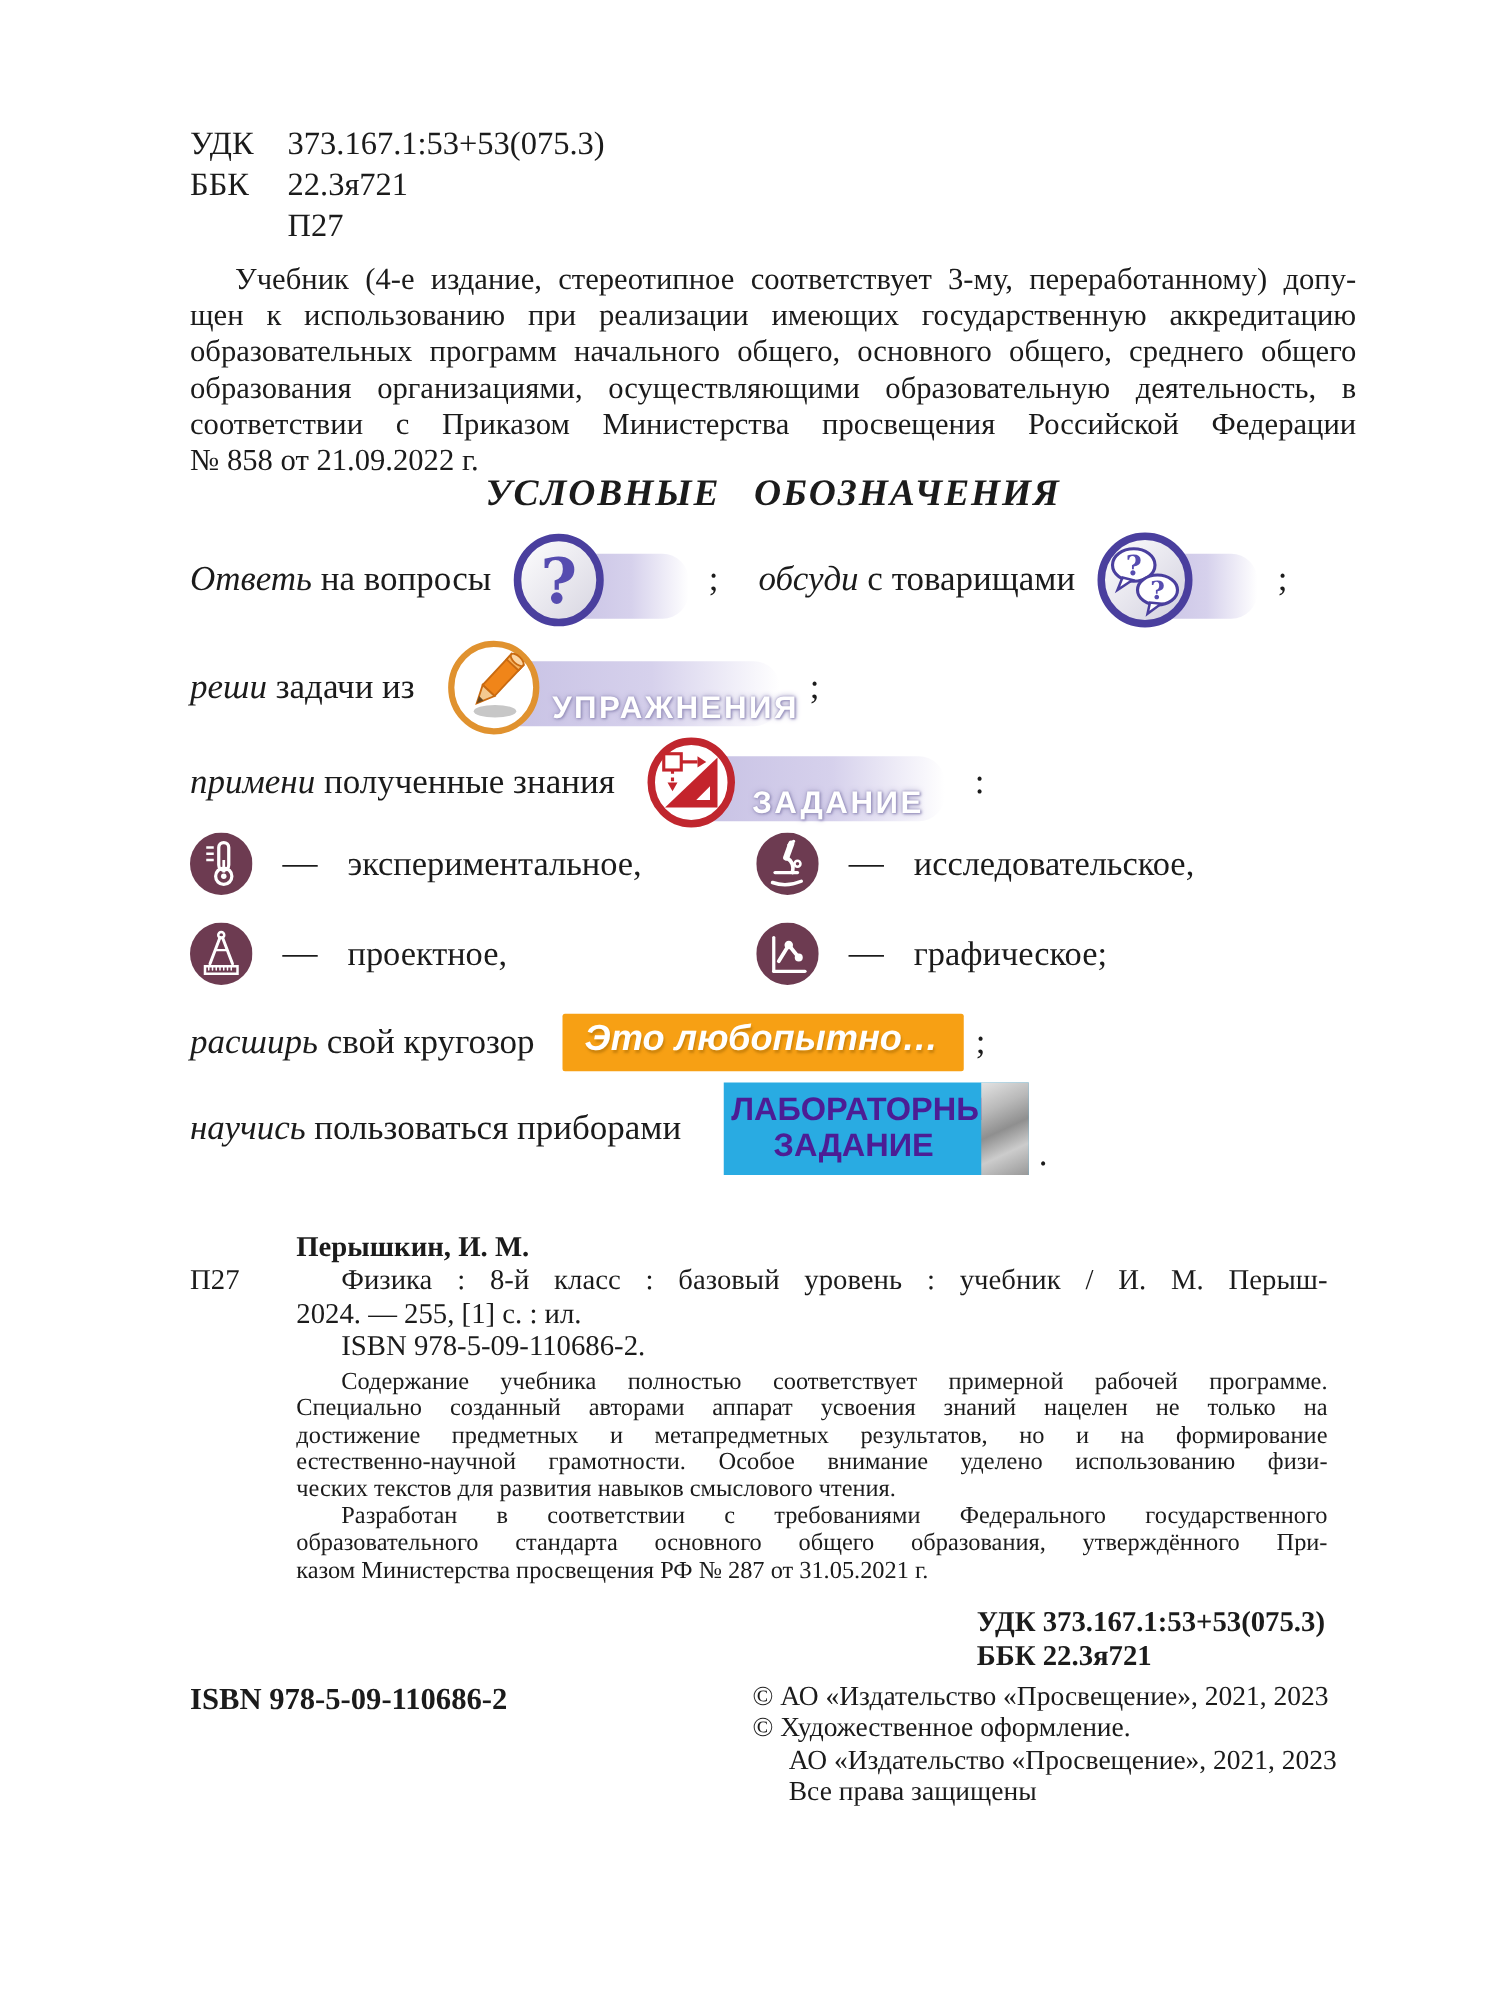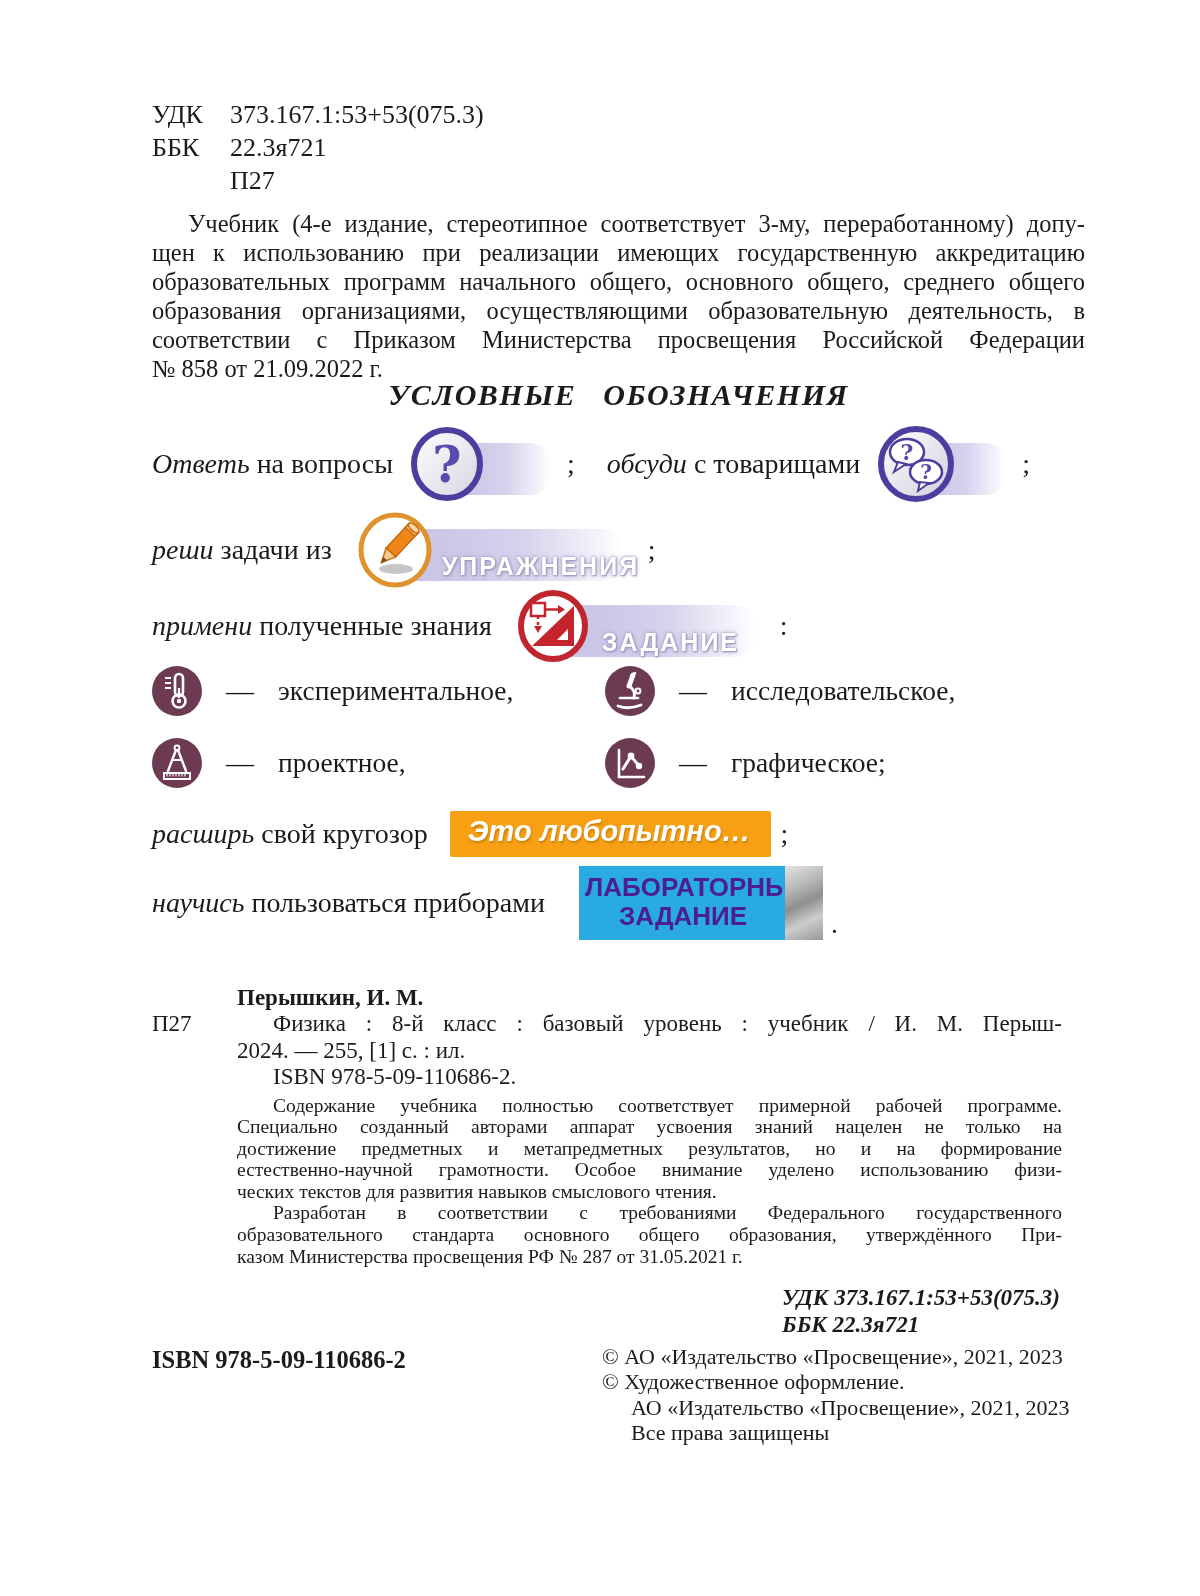--- a/index.html
+++ b/index.html
@@ -62,21 +62,21 @@
   
   .catalog { position:absolute; left:152px; top:984px; width:912px; font-size:23px; }
   .cat-author { margin-left:85px; font-weight:bold; line-height:27px; }
   .descwrap { position:relative; }
   .cat-code { position:absolute; left:0; top:0; line-height:26.5px; }
   .desc { margin-left:85px; width:825px; line-height:26.5px; }
   .cat-isbn { margin-left:121px; line-height:26.5px; }
   .annot { margin-left:85px; width:825px; font-size:19.5px; line-height:21.6px; margin-top:4px; }
   .udk-right {
     position:absolute; right:140px; top:1284px; text-align:left;
-    font-weight:bold; font-size:23px; line-height:27px;font-style:italic;
+    font-weight:bold; font-size:23px; line-height:27px;
   }
   
   .isbn-bottom { position:absolute; left:152px; top:1346px; font-weight:bold; font-size:24.5px; }
   .copyright { position:absolute; left:602px; top:1344px; font-size:22px; line-height:25.4px; }
   .cp-ind { padding-left:29px; }
 </style>
 </head>
 <body>
 
 <div class="page">

